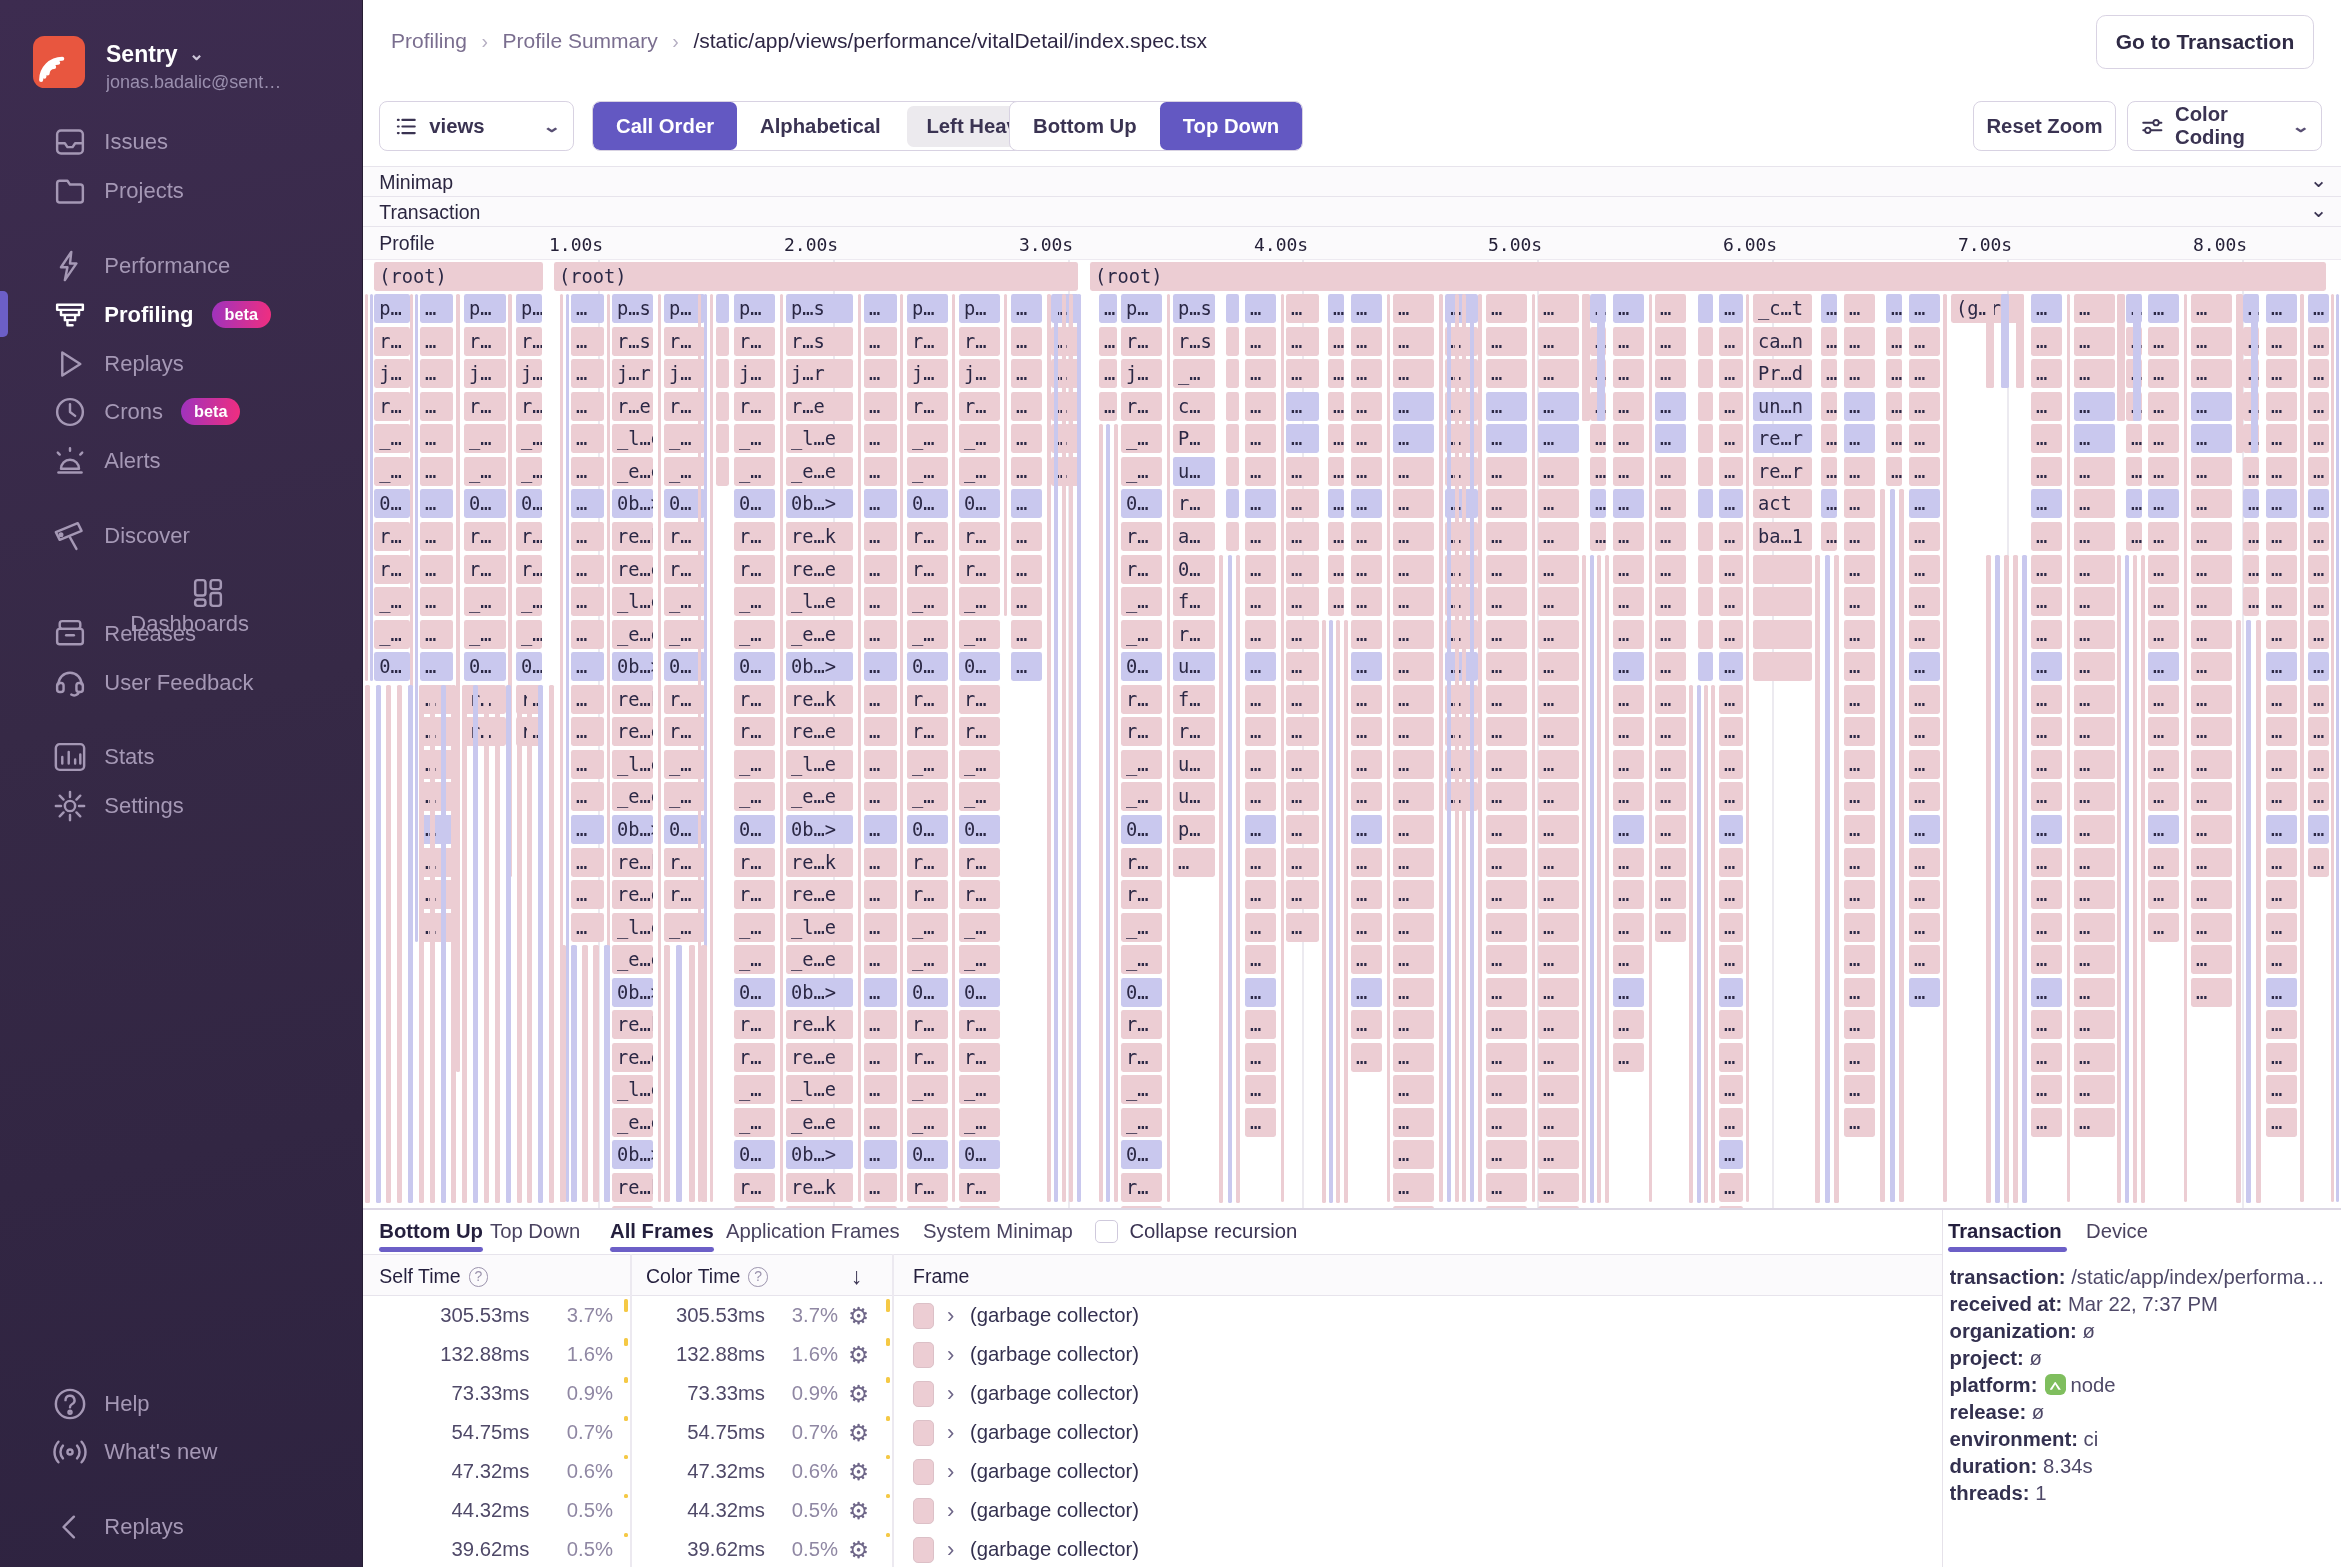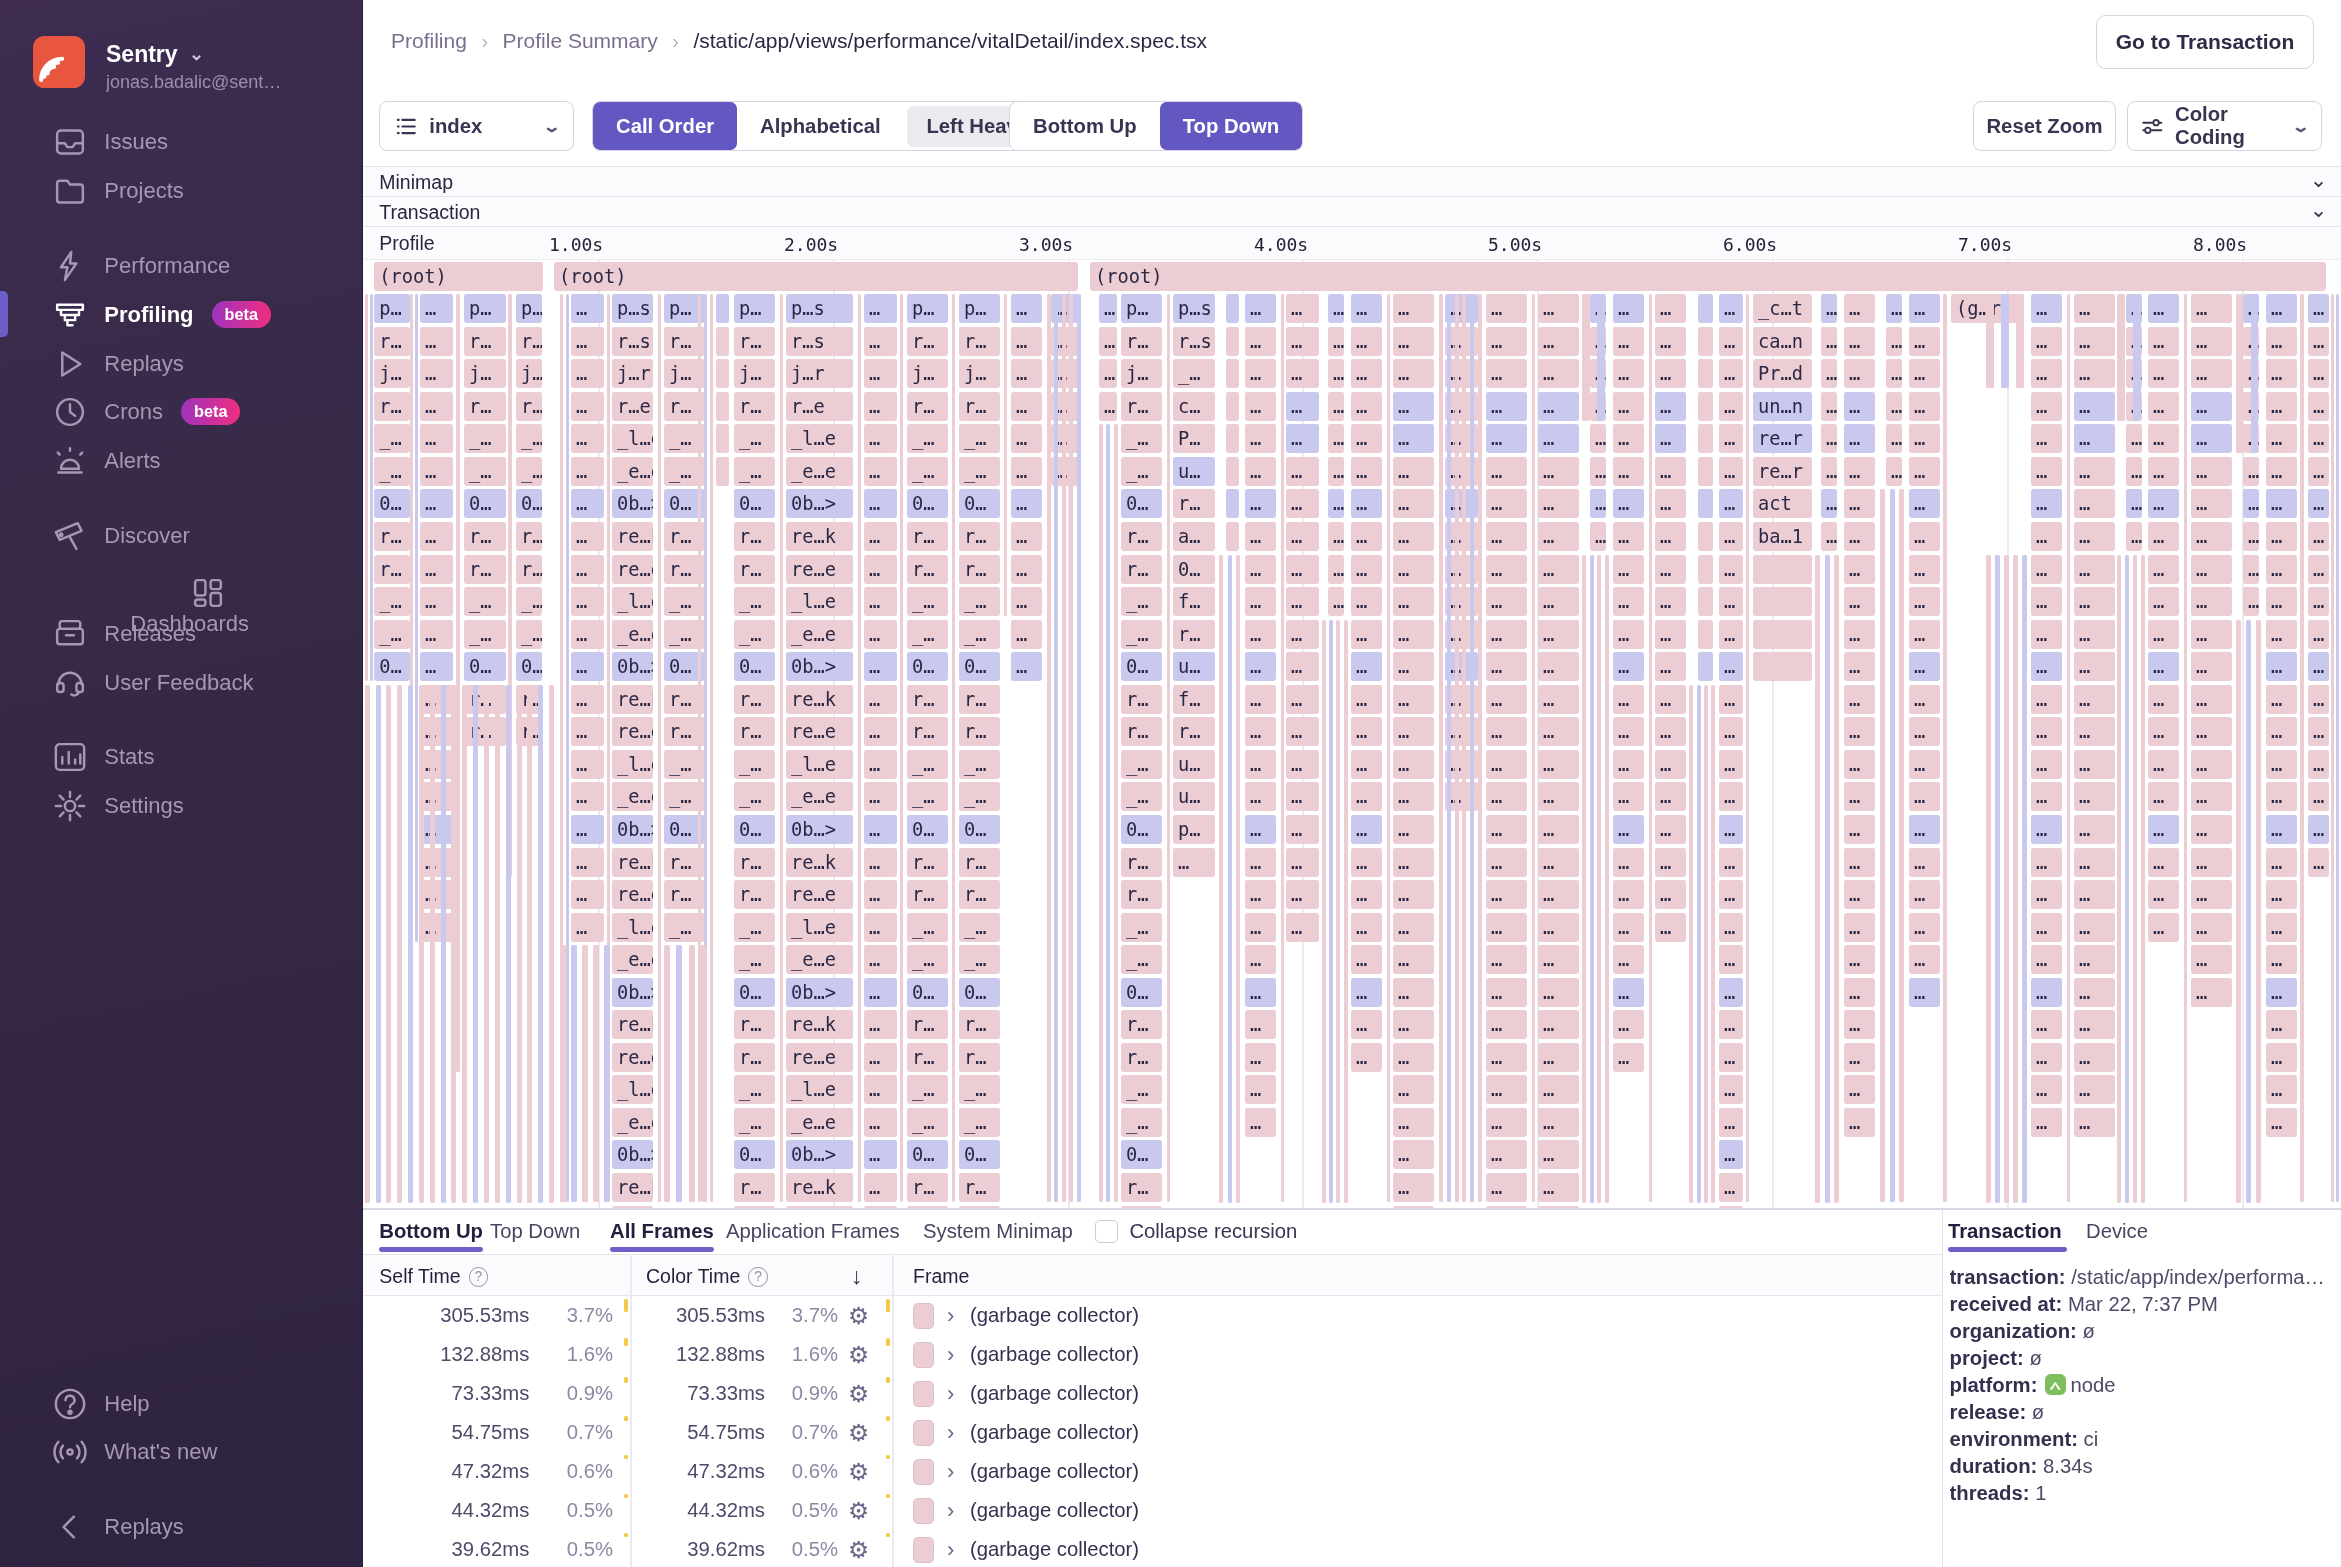--- a/index.html
+++ b/index.html
@@ -346,21 +346,21 @@
       <svg class="ic" width="23" height="23" viewBox="0 0 28 28">
         <g stroke="#3A3352" stroke-width="2.6" stroke-linecap="round">
           <line x1="9" y1="6" x2="24" y2="6"></line>
             <line x1="9" y1="14" x2="24" y2="14"></line>
             <line x1="9" y1="22" x2="24" y2="22"></line>
           <line x1="3.5" y1="6" x2="4.5" y2="6"></line>
             <line x1="3.5" y1="14" x2="4.5" y2="14"></line>
             <line x1="3.5" y1="22" x2="4.5" y2="22"></line>
         </g>
       </svg>
-      <span>index</span>
+      <span>views</span>
     </span>
     <span class="chev">⌄</span>
   </div>
   <div class="tbtn seg" id="sort-seg" style="display: flex;">
       <div class="seg-item on">Call Order</div>
       <div class="seg-item">Alphabetical</div>
       <div class="seg-item hov">Left Heavy</div>
     </div>
   <div class="tbtn seg" id="dir-seg" style="display: flex;">
       <div class="seg-item">Bottom Up</div>

